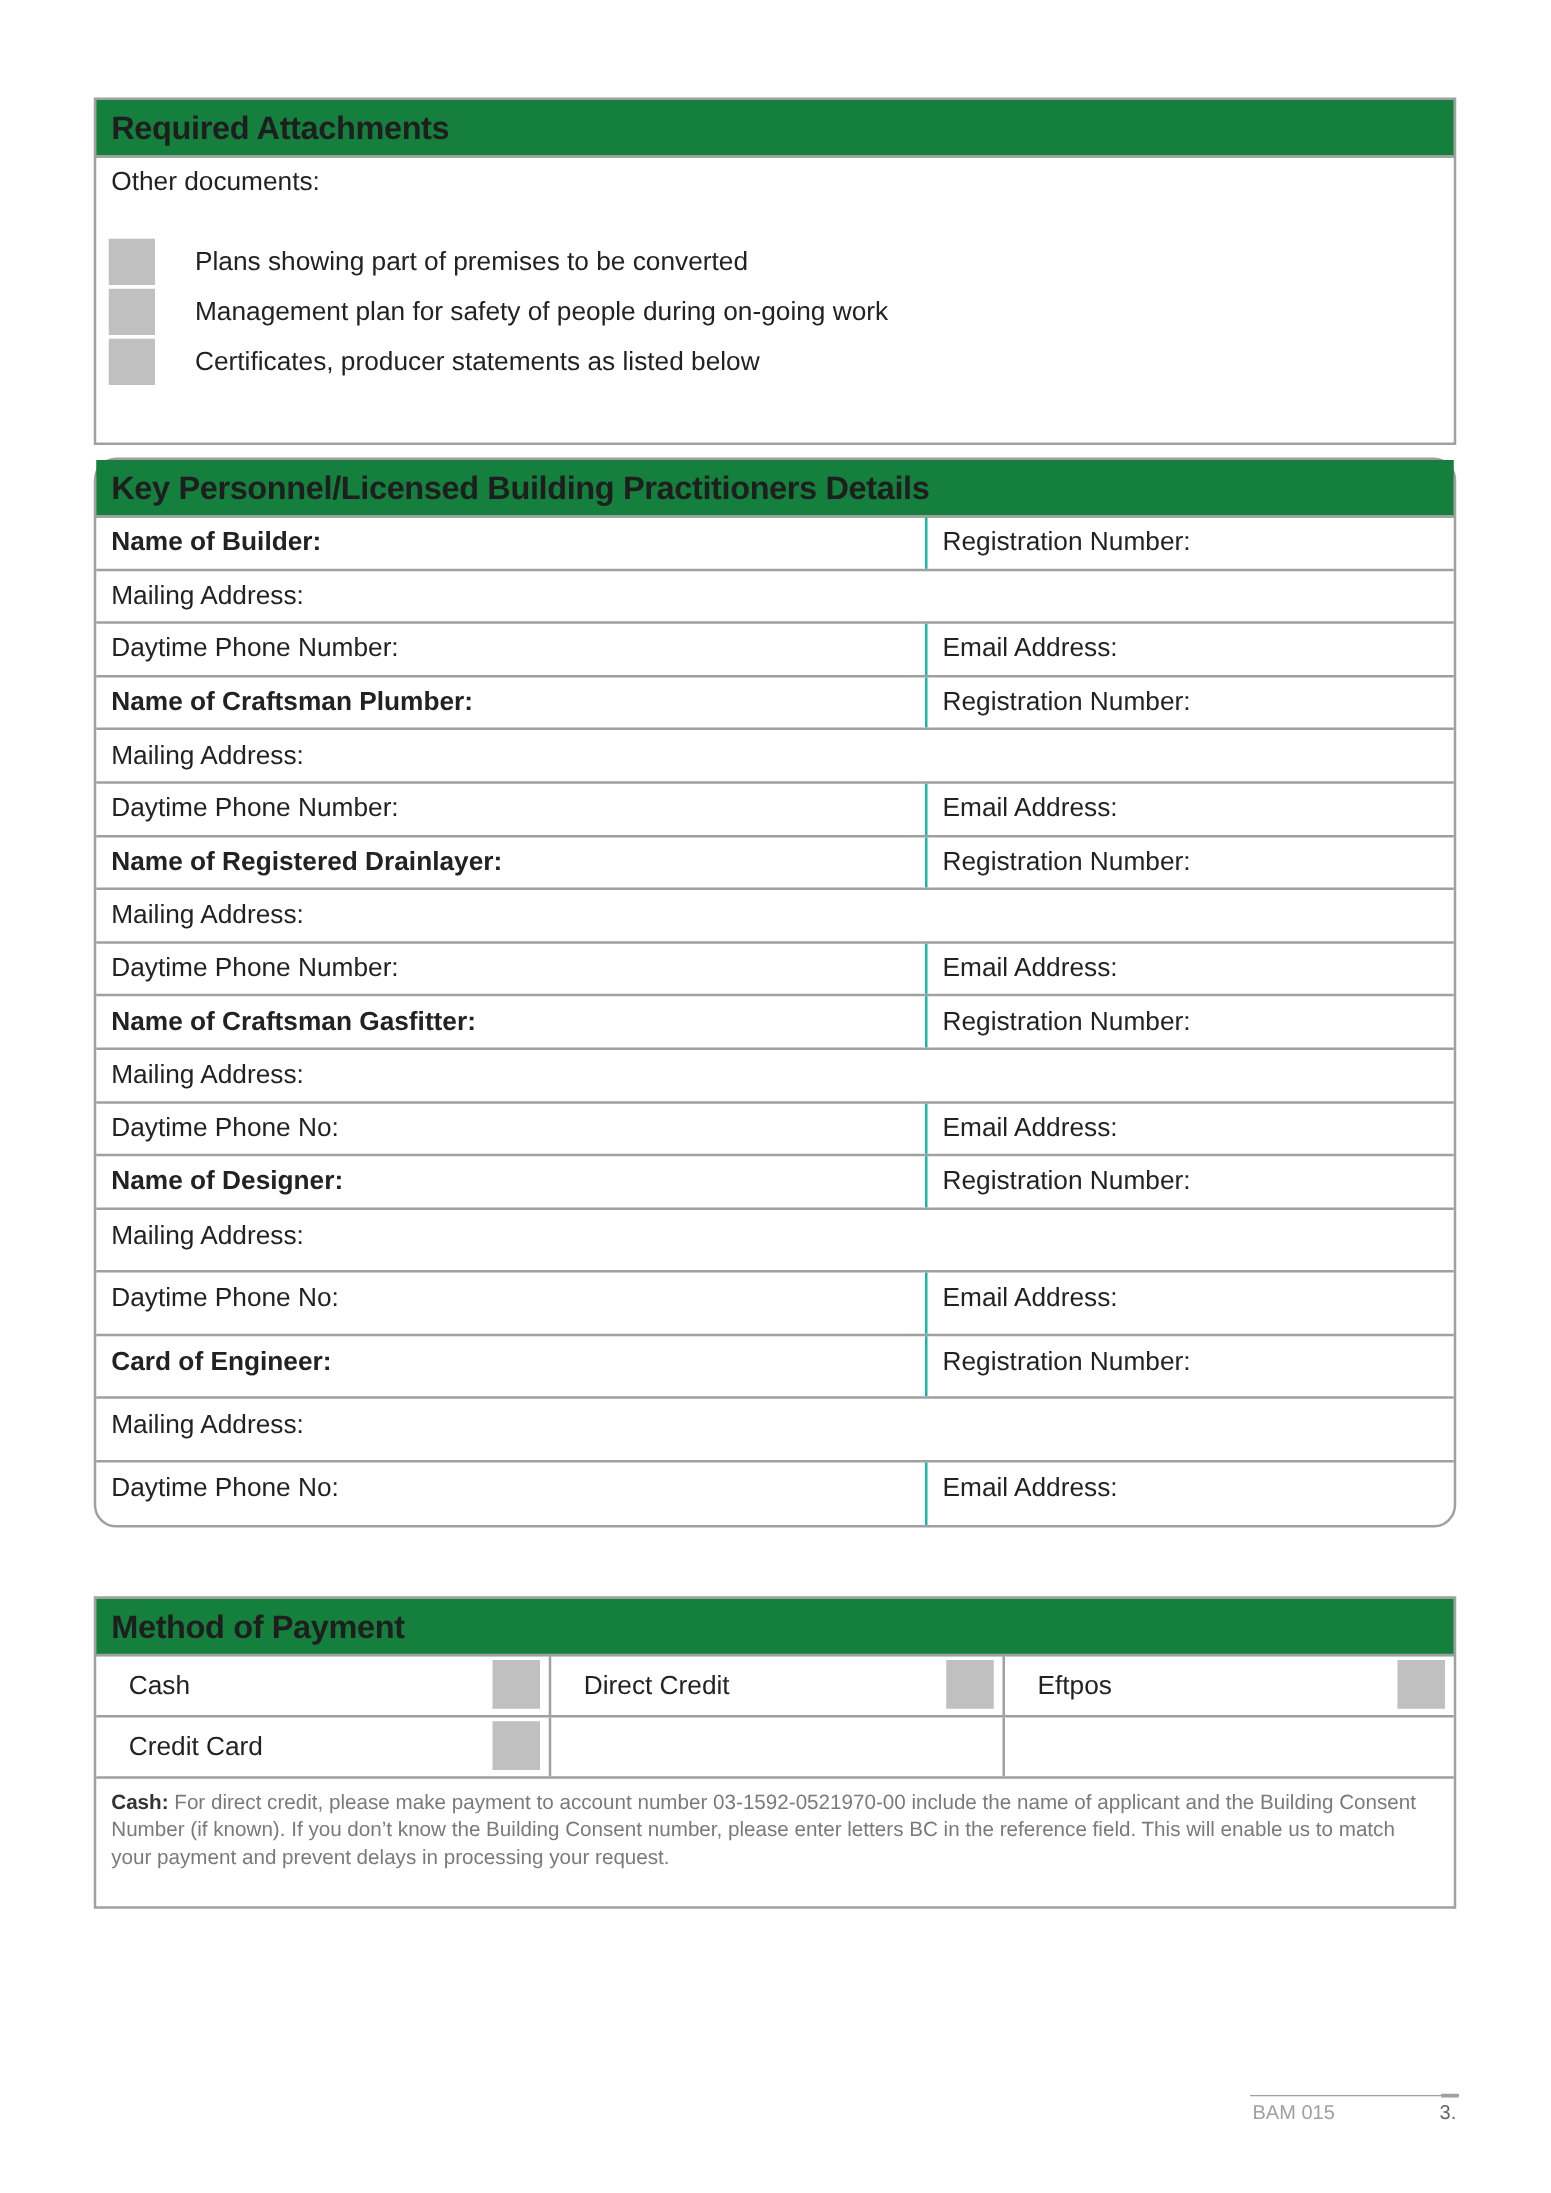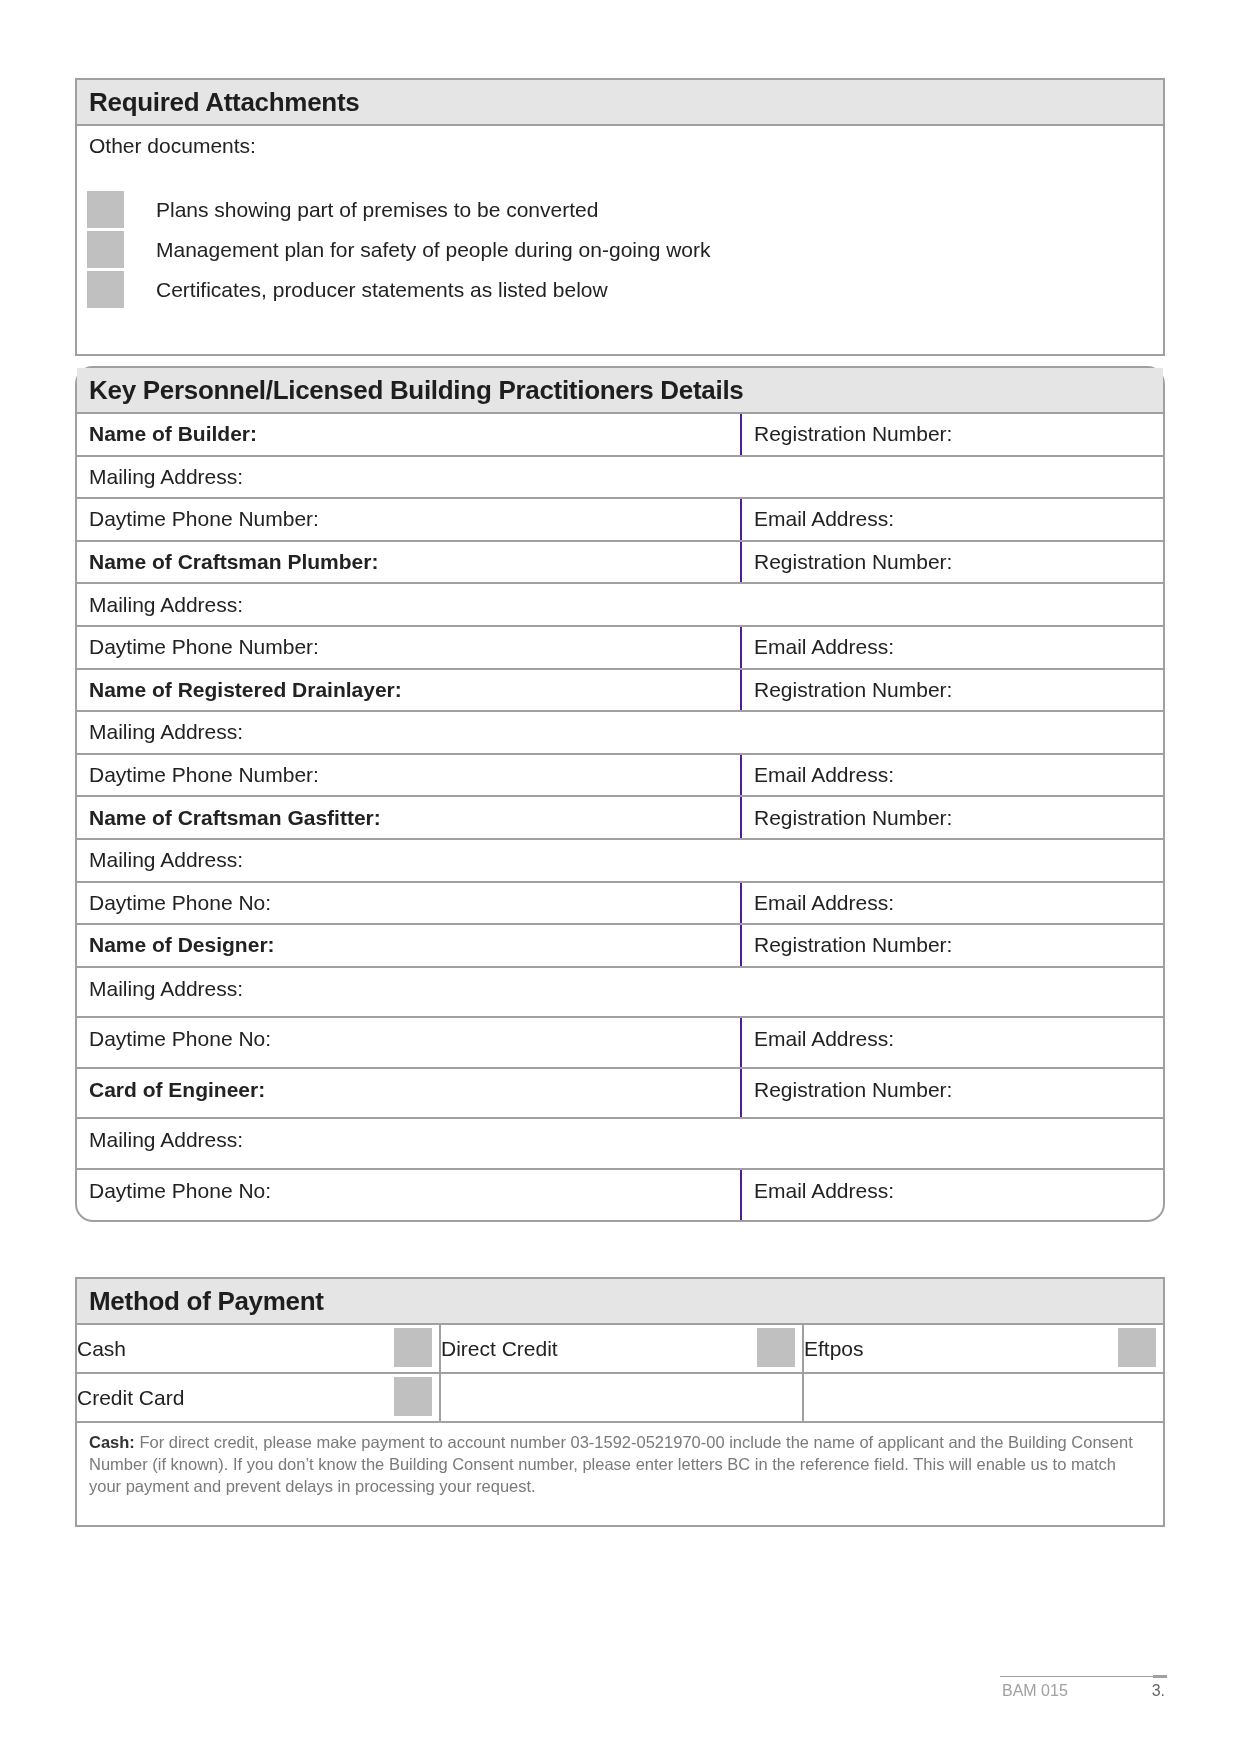--- a/index.html
+++ b/index.html
@@ -1,41 +1,41 @@
 <!DOCTYPE html>
 <html><head>
 <meta charset="utf-8">
 <style>
   * { box-sizing: border-box; margin: 0; padding: 0; }
   html, body { width: 1241px; height: 1754px; background: #ffffff; }
   body { position: relative; font-family: "Liberation Sans", sans-serif; color: #222222; }
   .section { position: absolute; left: 75px; width: 1090px; border: 2px solid #a0a0a0; background: #fff; }
-  .sec-head { background: #e5e5e5; border-bottom: 2px solid #a0a0a0; height: 46px; padding: 0 12px; display: flex; align-items: center; font-weight: bold; font-size: 26px; letter-spacing: -0.3px; color: #1e1e1e; }
+  .sec-head { background: #15803d; border-bottom: 2px solid #a0a0a0; height: 46px; padding: 0 12px; display: flex; align-items: center; font-weight: bold; font-size: 26px; letter-spacing: -0.3px; color: #1e1e1e; }
   
   #attachments { top: 78px; height: 278px; }
   .att-body { position: relative; height: 228px; padding-left: 21px; }
   .other-docs { position: absolute; left: 12px; top: 8px; font-size: 21px; }
   .att-item { position: absolute; left: 10px; height: 37px; width: 800px; display: flex; align-items: center; }
   .checkbox { display: inline-block; width: 37px; height: 37px; background: #c0c0c0; flex: none; cursor: pointer; }
   .att-item .label { margin-left: 32px; font-size: 21px; }
   
   #personnel { top: 366px; height: 856px; border-radius: 18px; }
   .prow { display: flex; border-bottom: 2px solid #a0a0a0; height: 42.6px; }
   .prow.tall { height: 50.5px; }
   .prow:last-child { border-bottom: none; }
   .pcell { padding: 0 12px; font-size: 21px; display: flex; align-items: center; }
   .prow.tall .pcell { align-items: flex-start; padding-top: 9px; }
-  .pcell.left { width: 665px; border-right: 2px solid #4c1d95; text-align: center; }
+  .pcell.left { width: 665px; border-right: 2px solid #14b8a6; text-align: center; }
   .pcell.full { width: 100%; }
   .pcell.right { flex: 1; }
   .bold { font-weight: bold; }
   
   #payment { top: 1277px; height: 250px; }
   .payrow { display: flex; border-bottom: 2px solid #a0a0a0; height: 49px; }
-  .paycell { position: relative; display: flex; align-items: center; padding: 0 0; font-size: 21px; border-right: 2px solid #a0a0a0; }
+  .paycell { position: relative; display: flex; align-items: center; padding: 0 26px; font-size: 21px; border-right: 2px solid #a0a0a0; }
   .paycell:last-child { border-right: none; }
   .paycell.c1 { width: 364px; }
   .paycell.c2 { width: 363px; }
   .paycell.c3 { flex: 1; }
   .paycell .checkbox { position: absolute; right: 7px; top: 3px; width: 38px; height: 39px; }
   .note { padding: 8px 12px; font-size: 16.5px; line-height: 22px; color: #7a7a7a; }
   .note b { color: #333; }
   
   .footer { position: absolute; left: 1000px; top: 1676px; width: 167px; border-top: 1.5px solid #a0a0a0; }
   .footer-mark { position: absolute; right: 0; top: -2px; width: 14px; height: 3px; background: #a0a0a0; }

